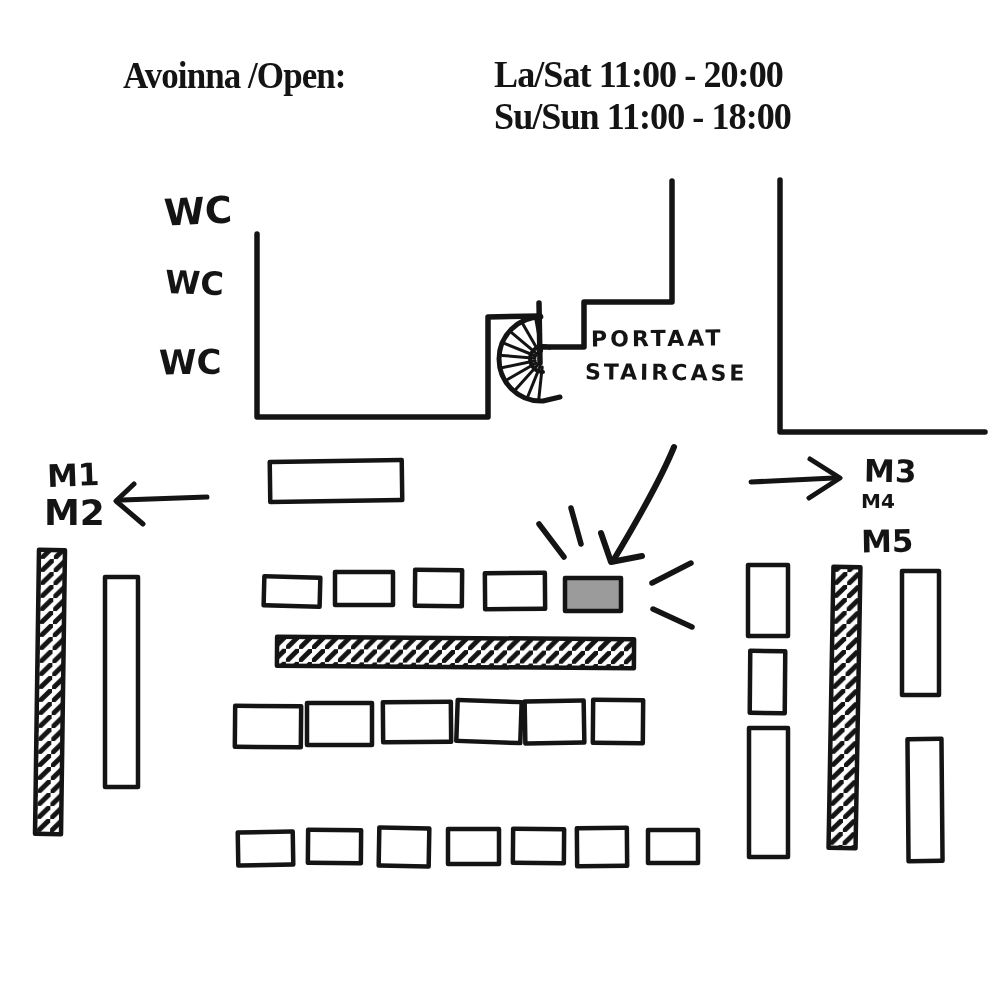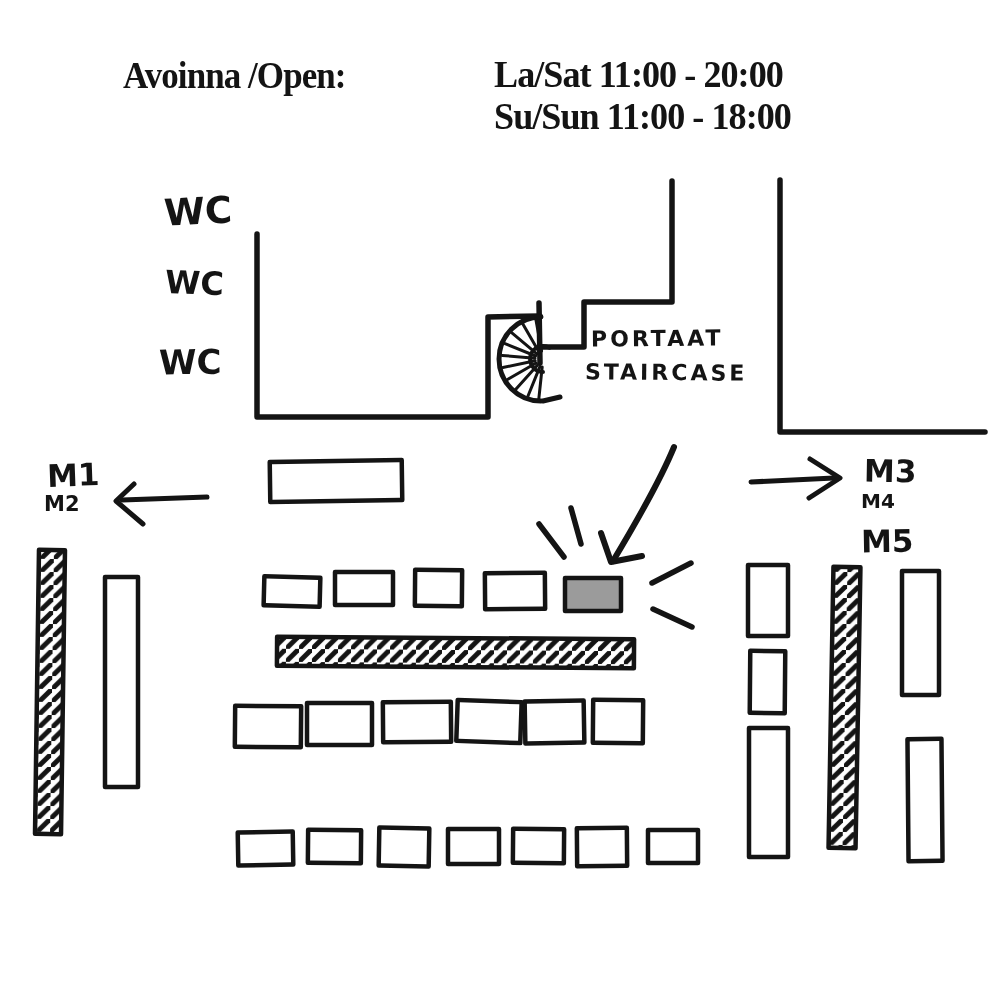--- a/index.html
+++ b/index.html
@@ -26,21 +26,21 @@
     font-weight:700;font-size:38px;letter-spacing:-1px;
     line-height:42px;transform:scaleX(.95);transform-origin:left top;
     color:#141414;
   }
   
   .hand{font-weight:700;font-family:"DejaVu Sans", sans-serif;}
   .wc1{left:164px;top:190px;font-size:37px;transform:rotate(-3deg);}
   .wc2{left:165px;top:264px;font-size:32px;transform:rotate(2deg);}
   .wc3{left:159px;top:342px;font-size:34px;transform:rotate(-1deg);}
   .m1{left:47px;top:457px;font-size:31px;transform:rotate(-2deg);}
-  .m2{left:44px;top:492px;font-size:21px;}
+  .m2{left:44px;top:492px;font-size:36px;}
   .m3{left:864px;top:453px;font-size:31px;transform:rotate(1deg);}
   .m4{left:861px;top:489px;font-size:20px;}
   .m5{left:861px;top:523px;font-size:31px;transform:rotate(-1deg);}
   .stair-label{font-weight:600;font-size:22px;letter-spacing:3px;}
   .portaat{left:591px;top:326px;transform:rotate(-.5deg);}
   .staircase{left:585px;top:360px;transform:rotate(.5deg);}
 </style>
 </head>
 <body>
 

